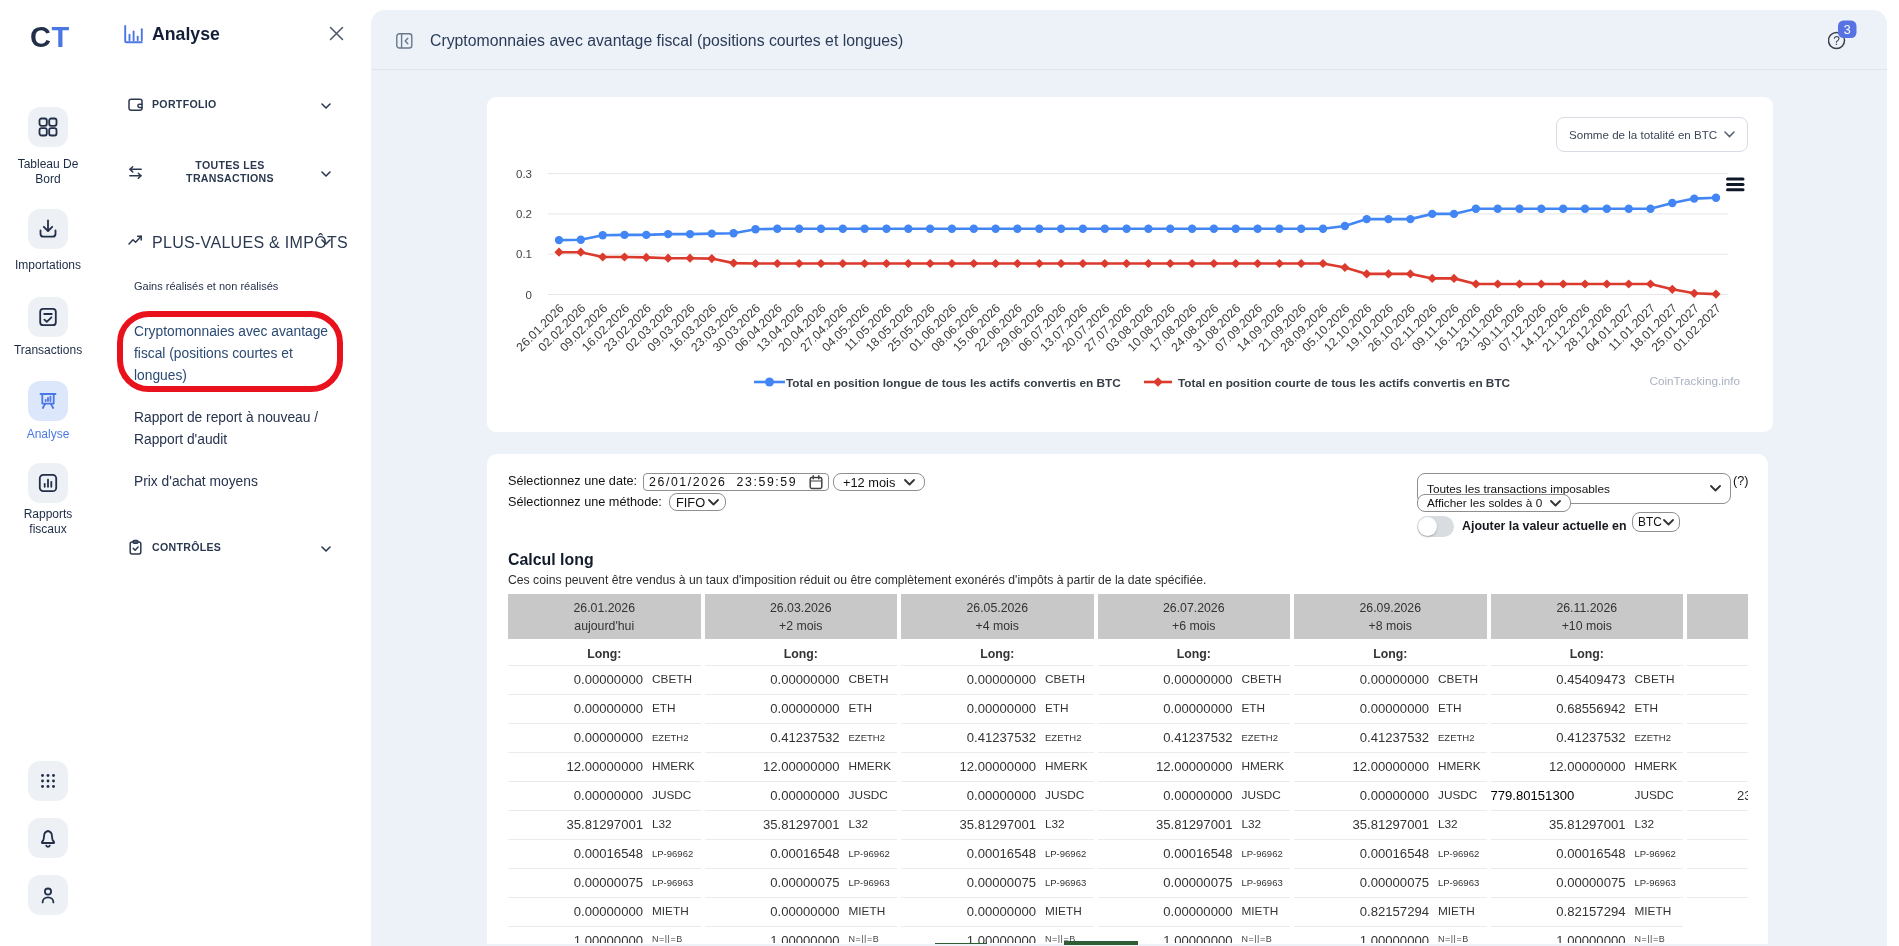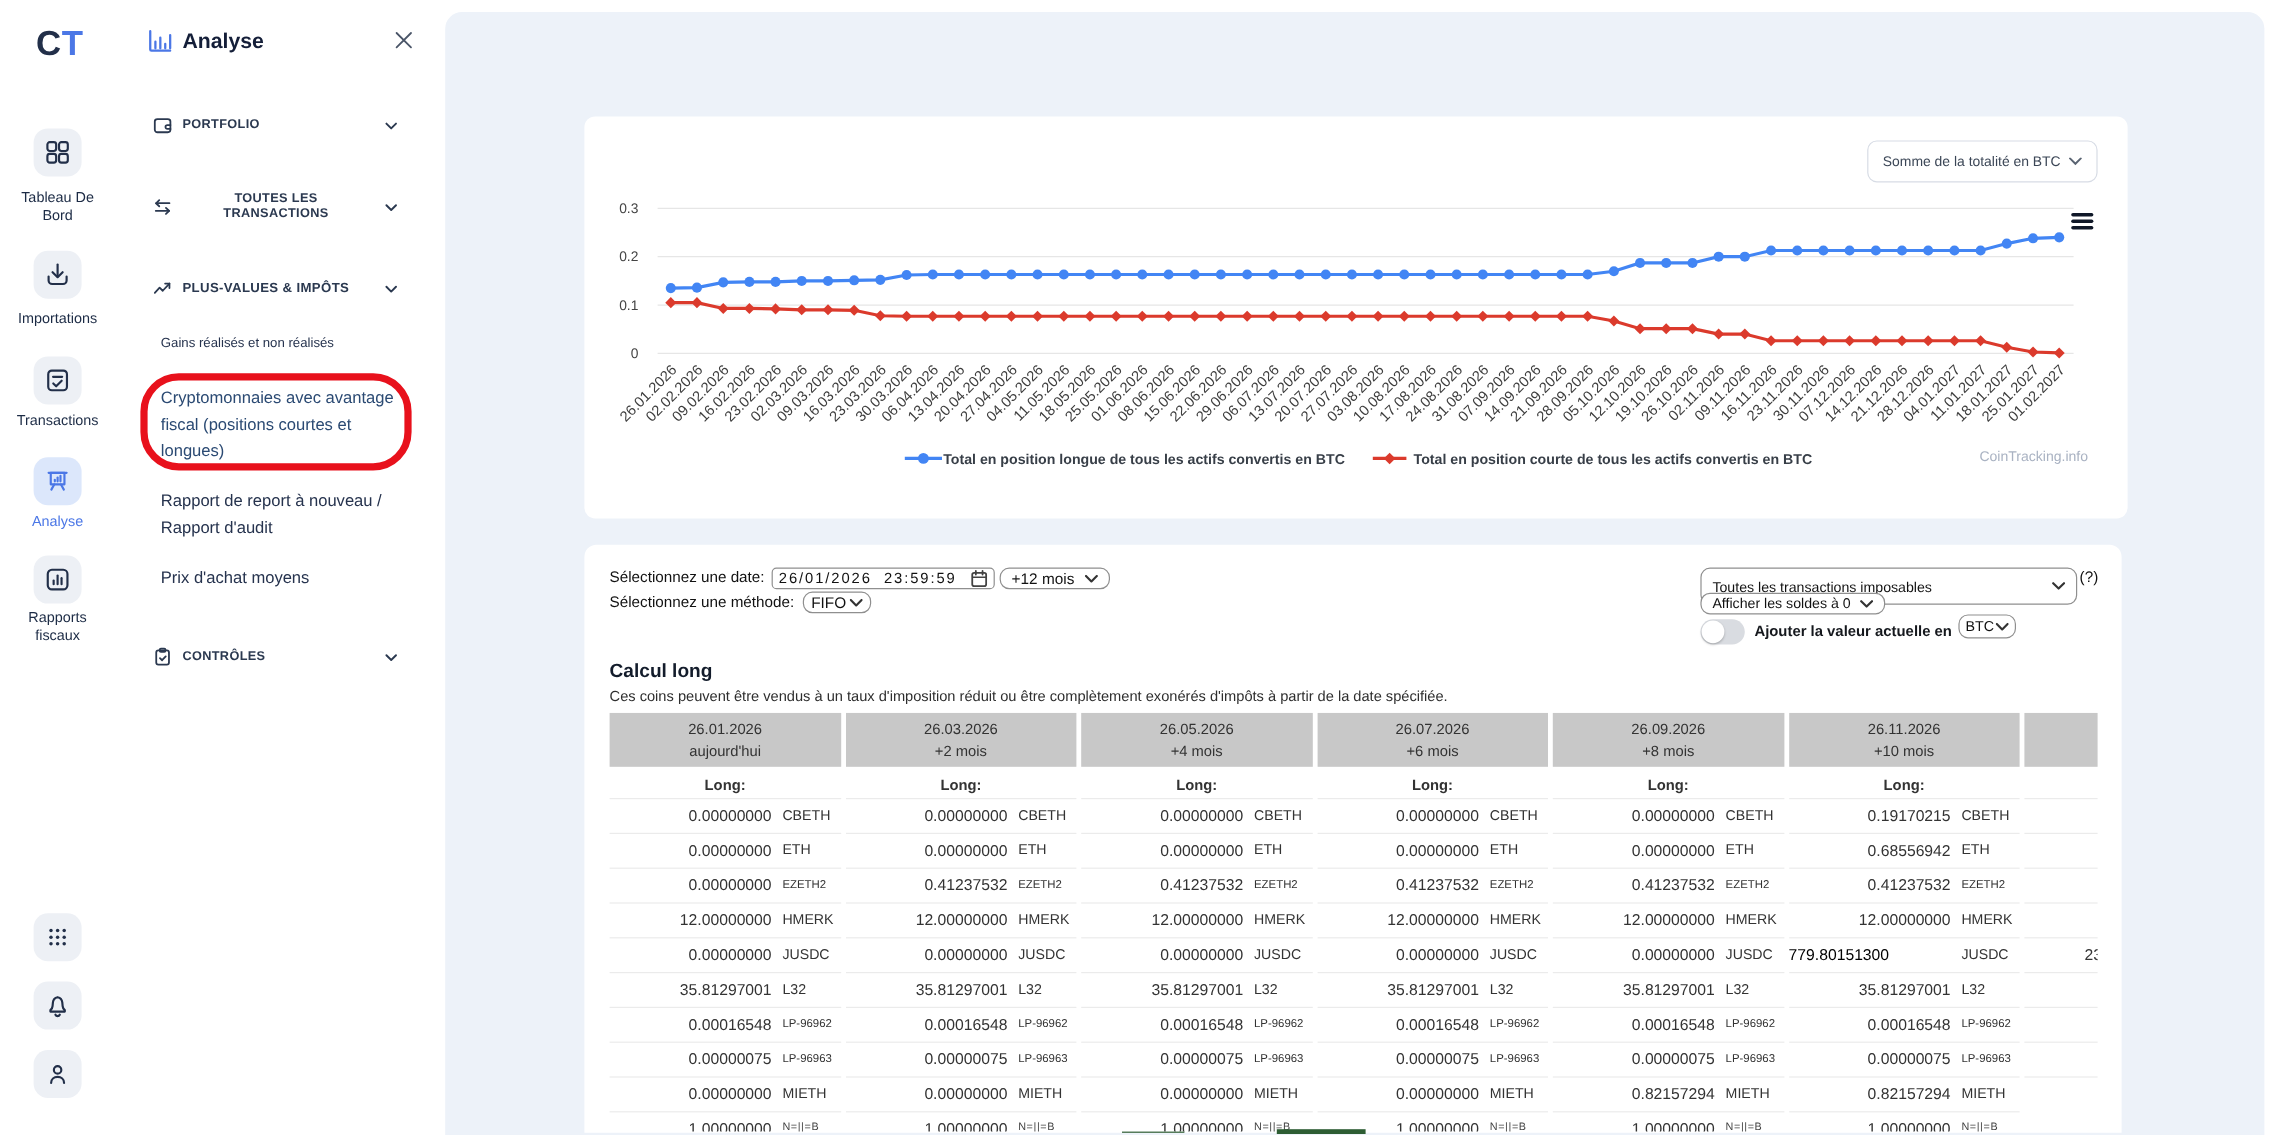--- a/index.html
+++ b/index.html
@@ -127,41 +127,57 @@
 <div style="position:absolute;left:150px;top:159px;width:160px;text-align:center;font-size:10.6px;font-weight:bold;letter-spacing:0.3px;color:#2b3950;line-height:13px">TOUTES LES<br>TRANSACTIONS</div>
 <div style="position:absolute;left:320px;top:166px"><svg width="12" height="12" viewBox="0 0 12 12">
       <path d="M2 4l4 4 4-4" fill="none" stroke="#2b3950" stroke-width="1.6" stroke-linecap="round" stroke-linejoin="round"></path>
     </svg></div>
 <div style="position:absolute;left:127px;top:232px"><svg width="17" height="17" viewBox="0 0 17 17">
       <g fill="none" stroke="#2b3950" stroke-width="1.5" stroke-linecap="round" stroke-linejoin="round">
         <path d="M2 12l4-4.3 2.6 2.6 5.6-6"></path>
         <path d="M10.6 4.3h3.6V8"></path>
       </g>
     </svg></div>
-<div style="position:absolute;left:152px;top:234px;font-size:11px;font-weight:bold;letter-spacing:0.3px;color:#2b3950">PLUS-VALUES &amp; IMPÔTS</div>
+<div style="position:absolute;left:152px;top:234px;font-size:16px;font-weight:normal;letter-spacing:0.3px;color:#2b3950">PLUS-VALUES &amp; IMPÔTS</div>
 <div style="position:absolute;left:320px;top:234px"><svg width="12" height="12" viewBox="0 0 12 12">
       <path d="M2 4l4 4 4-4" fill="none" stroke="#2b3950" stroke-width="1.6" stroke-linecap="round" stroke-linejoin="round"></path>
     </svg></div>
 <div style="position:absolute;left:127px;top:539px"><svg width="17" height="17" viewBox="0 0 17 17">
       <g fill="none" stroke="#2b3950" stroke-width="1.5" stroke-linecap="round" stroke-linejoin="round">
         <rect x="3.2" y="2.9" width="10.6" height="12" rx="1.8"></rect>
         <rect x="6.1" y="1.6" width="4.8" height="2.6" rx="1"></rect>
         <path d="M6.3 9.4l1.8 1.8 3-3.2"></path>
       </g>
     </svg></div>
 <div style="position:absolute;left:152px;top:541px;font-size:10.6px;font-weight:bold;letter-spacing:0.3px;color:#2b3950">CONTRÔLES</div>
 <div style="position:absolute;left:320px;top:541px"><svg width="12" height="12" viewBox="0 0 12 12">
       <path d="M2 4l4 4 4-4" fill="none" stroke="#2b3950" stroke-width="1.6" stroke-linecap="round" stroke-linejoin="round"></path>
     </svg></div>
 <div style="position:absolute;left:134px;top:280px;font-size:11px;color:#26334e">Gains réalisés et non réalisés</div>
 <div style="position:absolute;left:134px;top:320.5px;font-size:13.8px;color:#2b4a73;line-height:22px">Cryptomonnaies avec avantage<br>fiscal (positions courtes et<br>longues)</div>
 <div style="position:absolute;left:134px;top:406.5px;font-size:13.8px;color:#26334e;line-height:22px">Rapport de report à nouveau /<br>Rapport d'audit</div>
 <div style="position:absolute;left:134px;top:474px;font-size:13.8px;color:#26334e">Prix d'achat moyens</div>
 <div style="position:absolute;left:117px;top:311px;width:226px;height:81px;border:6.5px solid #e8111c;border-radius:32px"></div>
 <div style="position:absolute;left:371px;top:10px;width:1516px;height:936px;background:#edf2f9;border-radius:14px 14px 0 0">
+<div style="position:absolute;left:0;top:0;width:1516px;height:60px;border-bottom:1px solid #dfe5ee">
+      <div style="position:absolute;left:25px;top:23px"><svg width="17" height="16" viewBox="0 0 17 16">
+          <g fill="none" stroke="#68788d" stroke-width="1.4">
+            <rect x="0.8" y="0.8" width="15" height="14.2" rx="2.6"></rect>
+            <path d="M5.6 1v14"></path>
+            <path d="M11.8 5.2L9.2 8l2.6 2.8" stroke-linecap="round" stroke-linejoin="round"></path>
+          </g>
+        </svg></div>
+<div style="position:absolute;left:59px;top:22px;font-size:15.8px;color:#2a3b58">Cryptomonnaies avec avantage fiscal (positions courtes et longues)</div>
+<svg style="position:absolute;left:1457px;top:10px" width="38" height="38" font-family="Liberation Sans, sans-serif">
+<circle cx="8.5" cy="20.5" r="8" fill="none" stroke="#39404c" stroke-width="1.5"></circle>
+<text x="8.5" y="25" text-anchor="middle" font-size="12" fill="#39404c">?</text>
+<rect x="10" y="0.5" width="18.5" height="17.5" rx="5.5" fill="#5673e1"></rect>
+<text x="19.2" y="13.5" text-anchor="middle" font-size="12.5" fill="#fff">3</text>
+</svg>
+    </div>
 <div style="position:absolute;left:116px;top:86.5px;width:1286px;height:335.5px;background:#fff;border-radius:9px">
 <div style="position:absolute;left:1069px;top:20.5px;width:192px;height:35px;border:1px solid #d7dce5;border-radius:8px;background:#fff;display:flex;align-items:center;justify-content:space-between;padding:0 12px">
         <span style="font-size:11.6px;color:#3b4656;white-space:nowrap">Somme de la totalité en BTC</span>
         <svg style="margin-left:4px;flex:none" width="11" height="7" viewBox="0 0 11 7">
           <path d="M1 1l4.5 4.5L10 1" fill="none" stroke="#5a6472" stroke-width="1.6" stroke-linecap="round"></path>
         </svg>
       </div>
 <svg width="1286" height="331" viewBox="0 0 1286 331" style="position:absolute;left:0;top:5.5px" font-family="Liberation Sans, sans-serif">
 <line x1="61" x2="1241" y1="71.6" y2="71.6" stroke="#e6e6e6"></line>
         <text x="45" y="75.6" text-anchor="end" font-size="11.5" fill="#444">0.3</text>
@@ -417,21 +433,21 @@
         <div style="position:absolute;left:21.0px;top:71.0px;width:135px;height:29px;line-height:29px;text-align:right;color:#333;font-size:13.1px">0.00000000</div>
         <div style="position:absolute;left:165.0px;top:71.0px;height:29px;line-height:29px;color:#333;font-size:11.8px">CBETH</div>
         <div style="position:absolute;left:217.5px;top:71.0px;width:135px;height:29px;line-height:29px;text-align:right;color:#333;font-size:13.1px">0.00000000</div>
         <div style="position:absolute;left:361.5px;top:71.0px;height:29px;line-height:29px;color:#333;font-size:11.8px">CBETH</div>
         <div style="position:absolute;left:414.0px;top:71.0px;width:135px;height:29px;line-height:29px;text-align:right;color:#333;font-size:13.1px">0.00000000</div>
         <div style="position:absolute;left:558.0px;top:71.0px;height:29px;line-height:29px;color:#333;font-size:11.8px">CBETH</div>
         <div style="position:absolute;left:610.5px;top:71.0px;width:135px;height:29px;line-height:29px;text-align:right;color:#333;font-size:13.1px">0.00000000</div>
         <div style="position:absolute;left:754.5px;top:71.0px;height:29px;line-height:29px;color:#333;font-size:11.8px">CBETH</div>
         <div style="position:absolute;left:807.0px;top:71.0px;width:135px;height:29px;line-height:29px;text-align:right;color:#333;font-size:13.1px">0.00000000</div>
         <div style="position:absolute;left:951.0px;top:71.0px;height:29px;line-height:29px;color:#333;font-size:11.8px">CBETH</div>
-        <div style="position:absolute;left:1003.5px;top:71.0px;width:135px;height:29px;line-height:29px;text-align:right;color:#333;font-size:13.1px">0.19170215</div>
+        <div style="position:absolute;left:1003.5px;top:71.0px;width:135px;height:29px;line-height:29px;text-align:right;color:#333;font-size:13.1px">0.45409473</div>
         <div style="position:absolute;left:1147.5px;top:71.0px;height:29px;line-height:29px;color:#333;font-size:11.8px">CBETH</div>
         <div style="position:absolute;left:21.0px;top:71.0px;width:192.5px;height:1px;background:#ebebeb"></div>
         <div style="position:absolute;left:217.5px;top:71.0px;width:192.5px;height:1px;background:#ebebeb"></div>
         <div style="position:absolute;left:414.0px;top:71.0px;width:192.5px;height:1px;background:#ebebeb"></div>
         <div style="position:absolute;left:610.5px;top:71.0px;width:192.5px;height:1px;background:#ebebeb"></div>
         <div style="position:absolute;left:807.0px;top:71.0px;width:192.5px;height:1px;background:#ebebeb"></div>
         <div style="position:absolute;left:1003.5px;top:71.0px;width:192.5px;height:1px;background:#ebebeb"></div>
         <div style="position:absolute;left:1200.0px;top:71.0px;width:192.5px;height:1px;background:#ebebeb"></div>
         <div style="position:absolute;left:21.0px;top:100.0px;width:135px;height:29px;line-height:29px;text-align:right;color:#333;font-size:13.1px">0.00000000</div>
         <div style="position:absolute;left:165.0px;top:100.0px;height:29px;line-height:29px;color:#333;font-size:11.8px">ETH</div>

